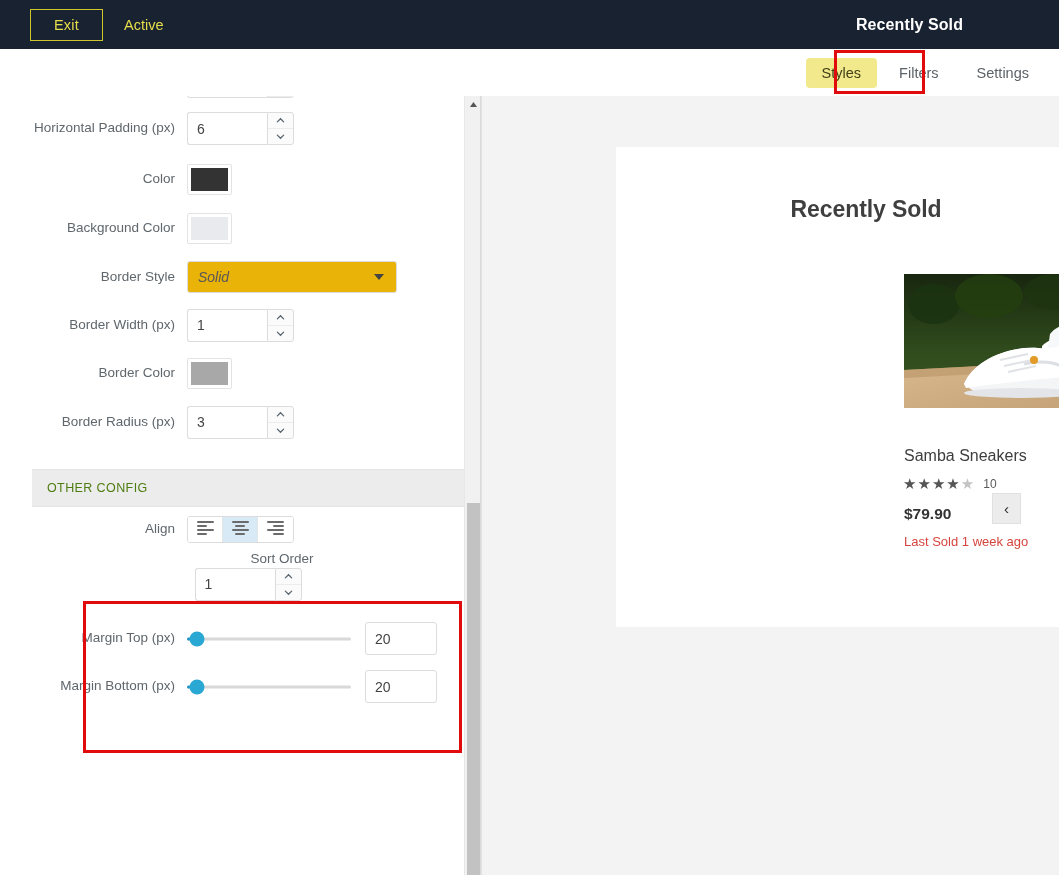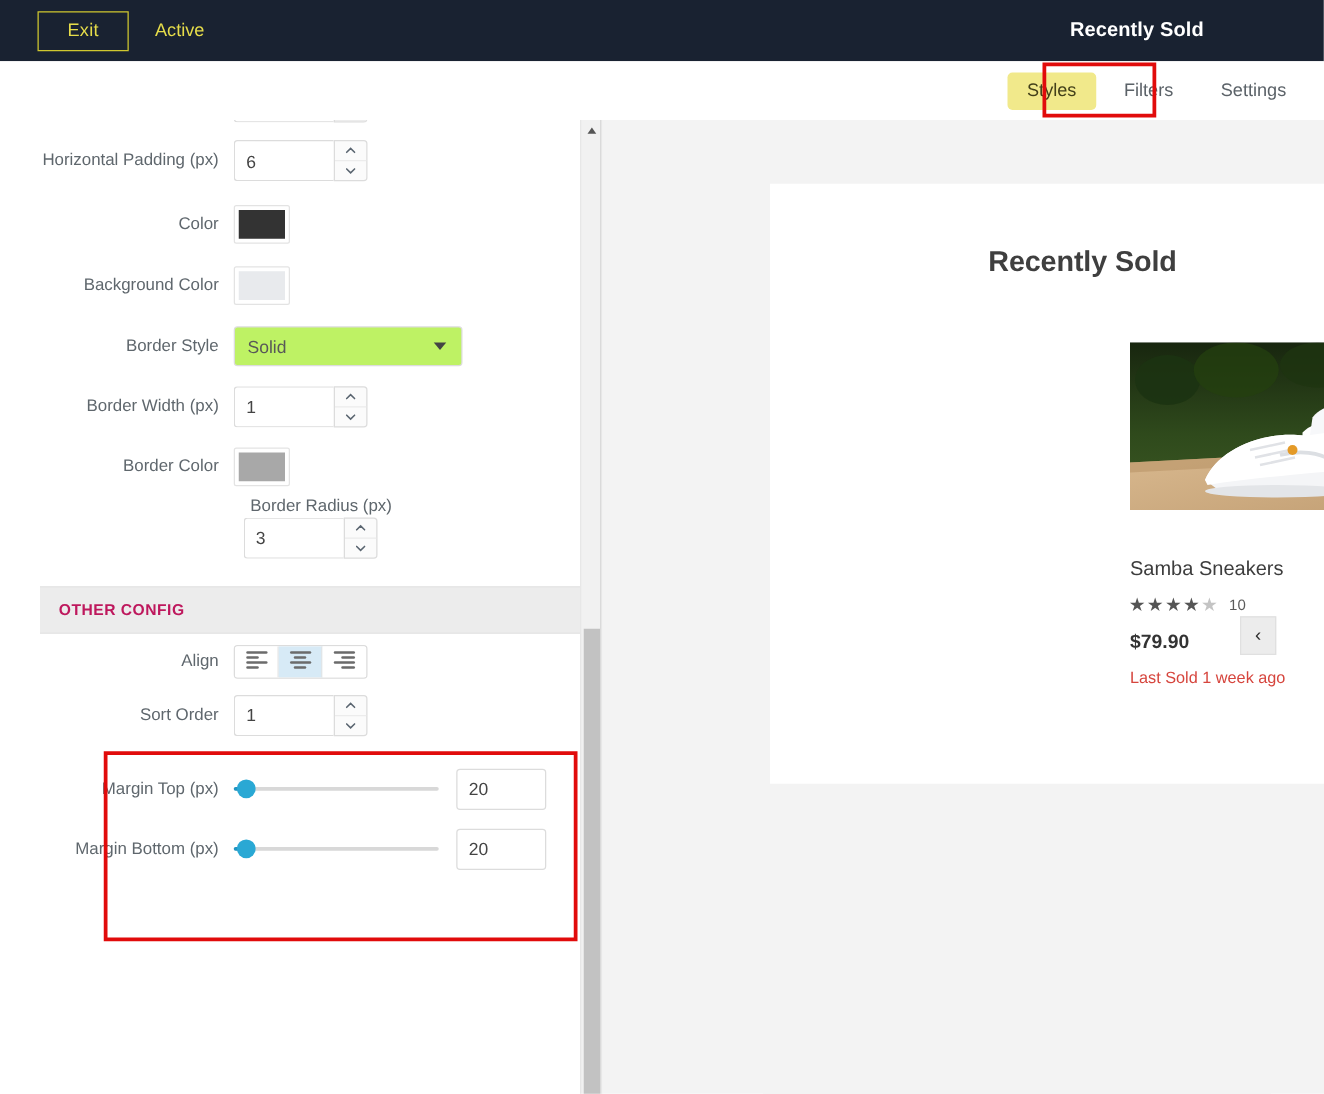--- a/index.html
+++ b/index.html
@@ -150,47 +150,48 @@
     background: #fff;
     padding: 3px;
     border-radius: 2px;
     cursor: pointer;
   }
   .swatch { width: 100%; height: 100%; }
 
   
   .sel {
     position: relative;
-    width: 183px; height: 32px;
+    width: 210px; height: 32px;
     border: 1px solid #dcdcdc;
     border-radius: 3px;
-    background: #bef264;
+    background: #eab308;
     display: flex; align-items: center;
     padding: 0 10px;
     font-size: 14px; color: #585858;
     cursor: pointer;
+    font-style: italic;
   }
   .sel .caret {
     position: absolute; right: 12px; top: 50%;
     transform: translateY(-50%);
     width: 0; height: 0;
     border-left: 5px solid transparent;
     border-right: 5px solid transparent;
     border-top: 6px solid #444;
   }
 
   
   .sect {
     background: #ececec;
     height: 38px;
     display: flex; align-items: center;
     padding-left: 15px;
     font-size: 12.5px;
-    font-weight: bold;
-    color: #be185d;
+    font-weight: normal;
+    color: #4d7c0f;
     letter-spacing: .4px;
     border-top: 1px solid #e4e4e4;
     border-bottom: 1px solid #e4e4e4;
   }
 
   
   .slider {
     position: relative;
     width: 164px; height: 20px;
     display: flex; align-items: center;
@@ -449,21 +450,21 @@
 
       <div class="row" style="min-height:48px;">
         <div class="lbl">Border Color</div>
         <div class="ctl">
           <div class="swatch-wrap">
             <div class="swatch" id="sw-border" style="background: rgb(168, 168, 168);"></div>
           </div>
         </div>
       </div>
 
-      <div class="row" style="min-height:50px;flex-direction:column;">
+      <div class="row" style="min-height:50px;">
         <div class="lbl">Border Radius (px)</div>
         <div class="ctl">
           <div class="spin">
             <input type="text" value="3" style="">
             <div class="arrows">
               <div class="ar">
                 <svg class="chev" viewBox="0 0 10 10">
                     <path d="M1.5 6.5 L5 3 L8.5 6.5" stroke="#5a6570" stroke-width="1.4" fill="none" stroke-linecap="round"></path>
                   </svg>
               </div>
@@ -507,21 +508,21 @@
                 <i style="width:100%"></i>
                   <i style="width:62%;margin-left:38%"></i>
                   <i style="width:100%"></i>
                   <i style="width:62%;margin-left:38%"></i>
               </div>
             </div>
           </div>
         </div>
       </div>
 
-      <div class="row" style="min-height:42px;">
+      <div class="row" style="min-height:42px;flex-direction:column;">
         <div class="lbl">Sort Order</div>
         <div class="ctl">
           <div class="spin">
             <input type="text" value="1" style="">
             <div class="arrows">
               <div class="ar">
                 <svg class="chev" viewBox="0 0 10 10">
                     <path d="M1.5 6.5 L5 3 L8.5 6.5" stroke="#5a6570" stroke-width="1.4" fill="none" stroke-linecap="round"></path>
                   </svg>
               </div>

